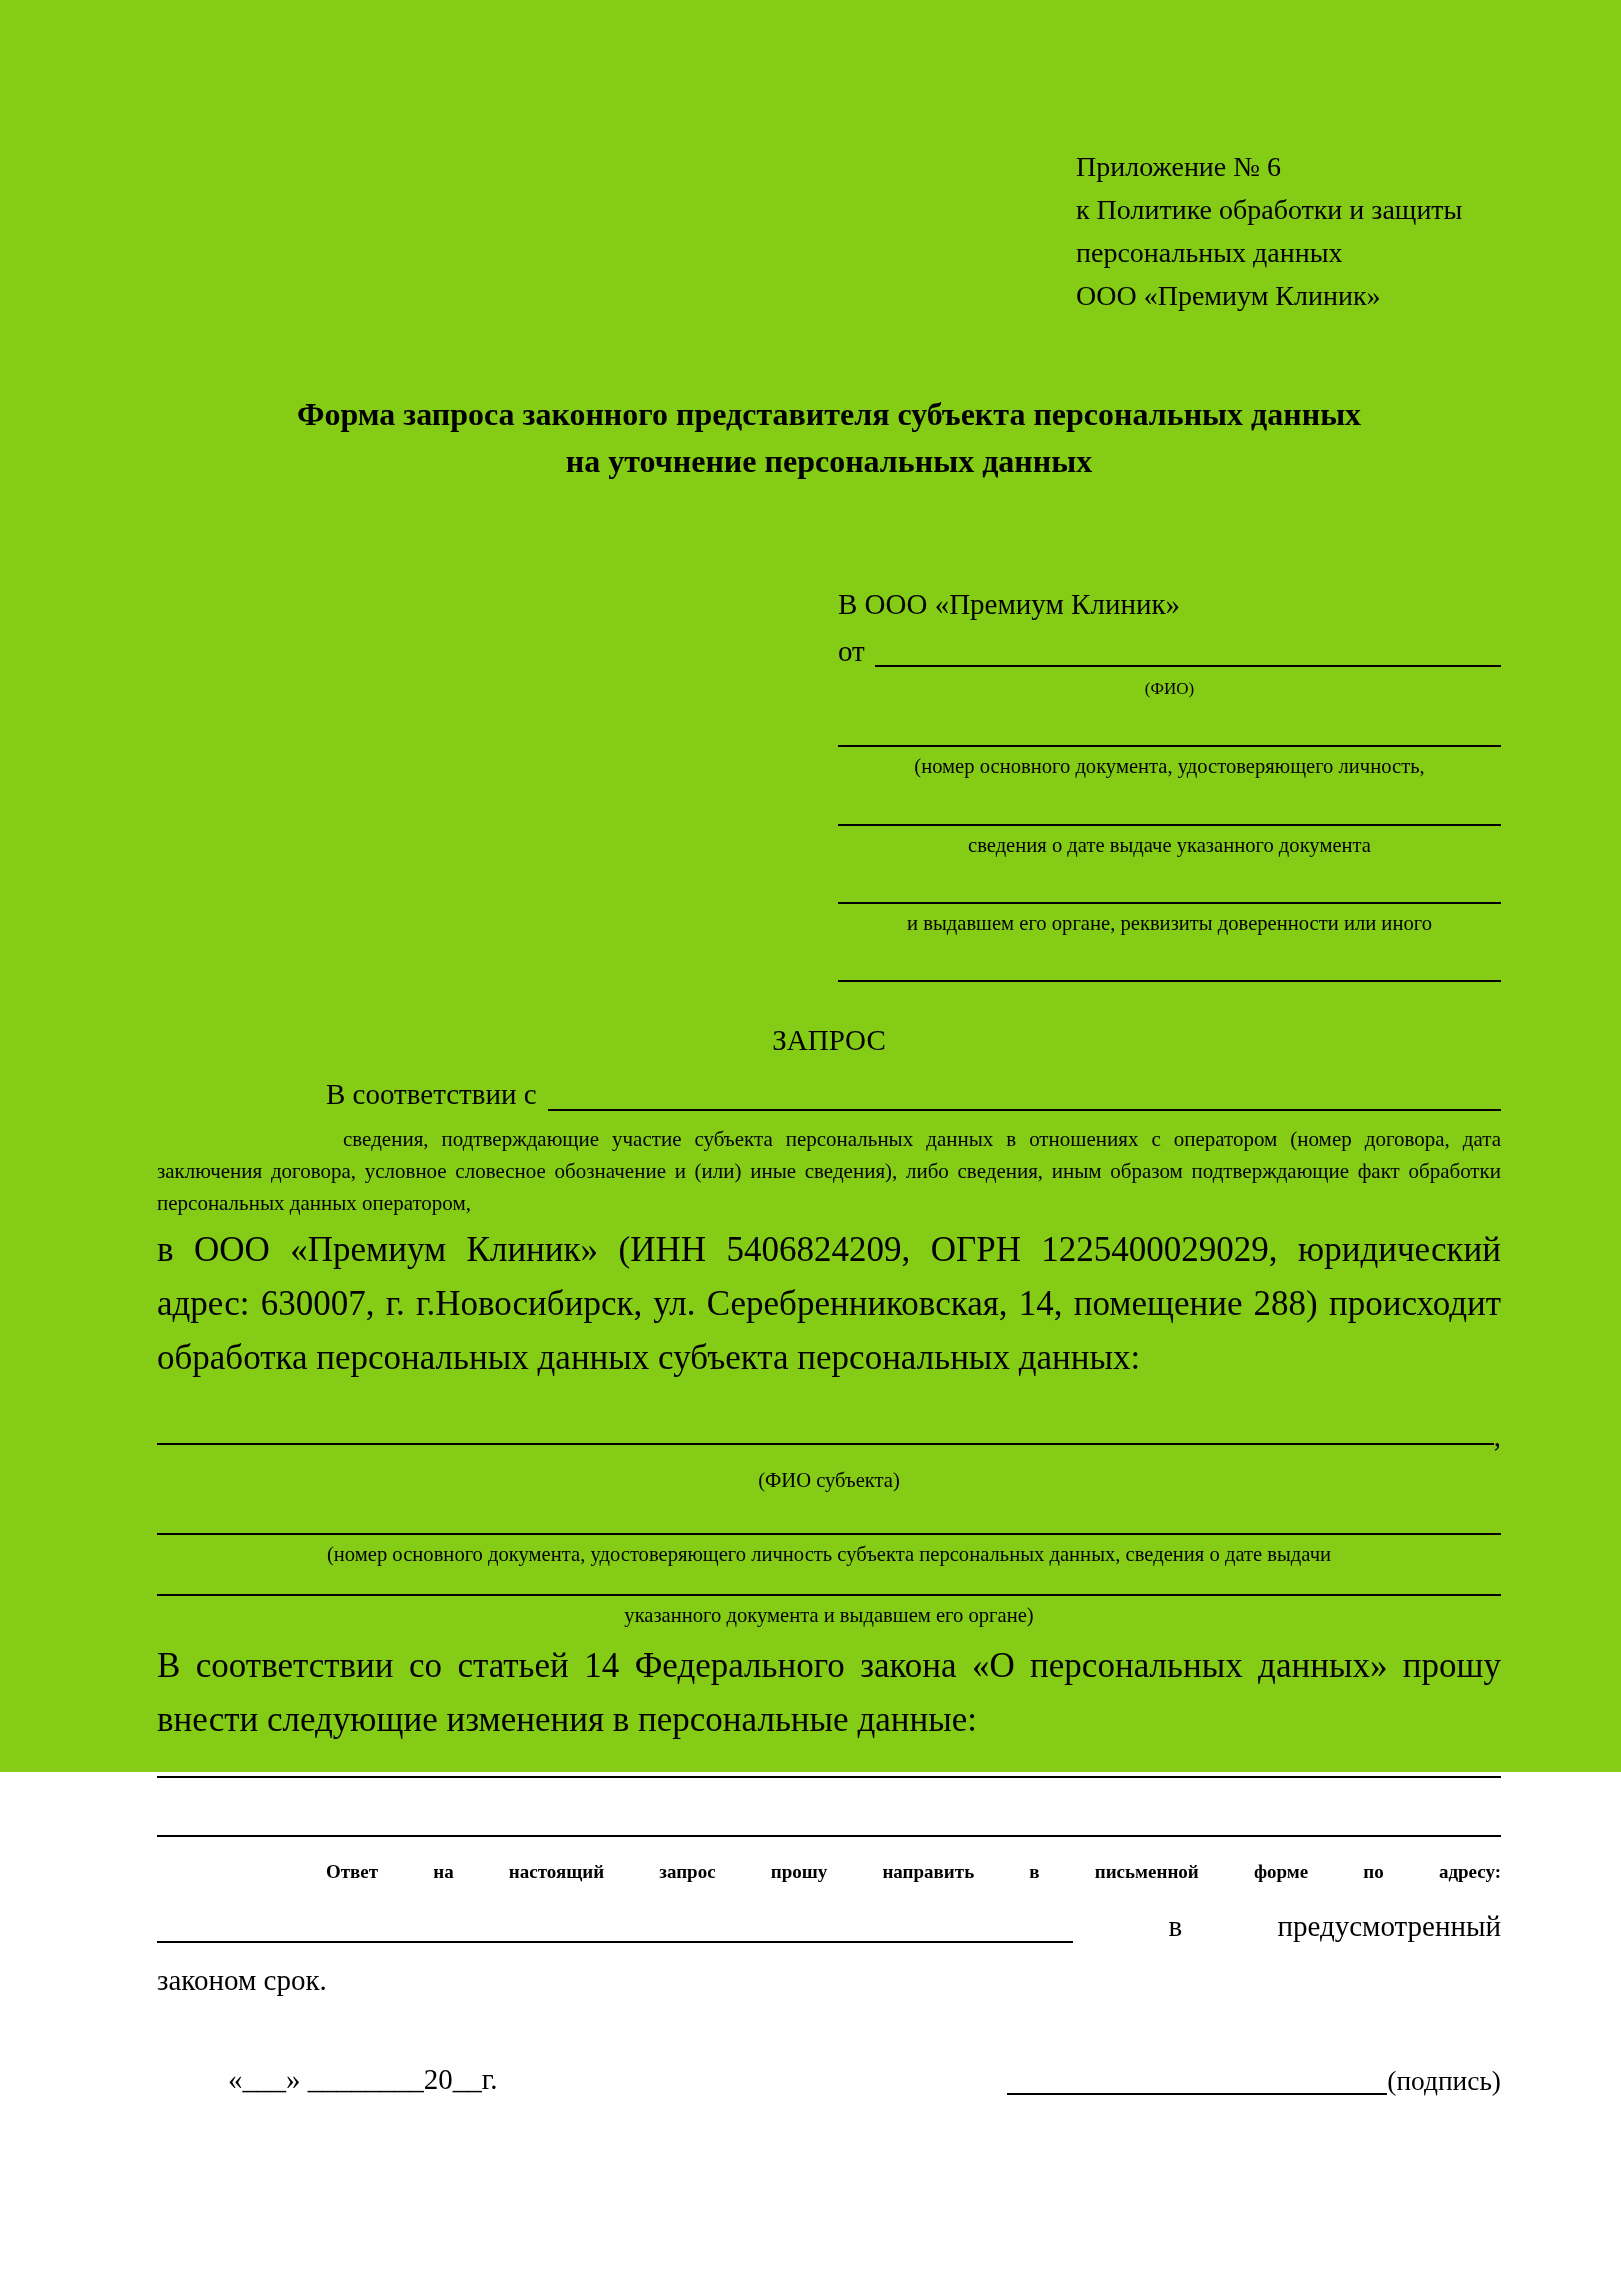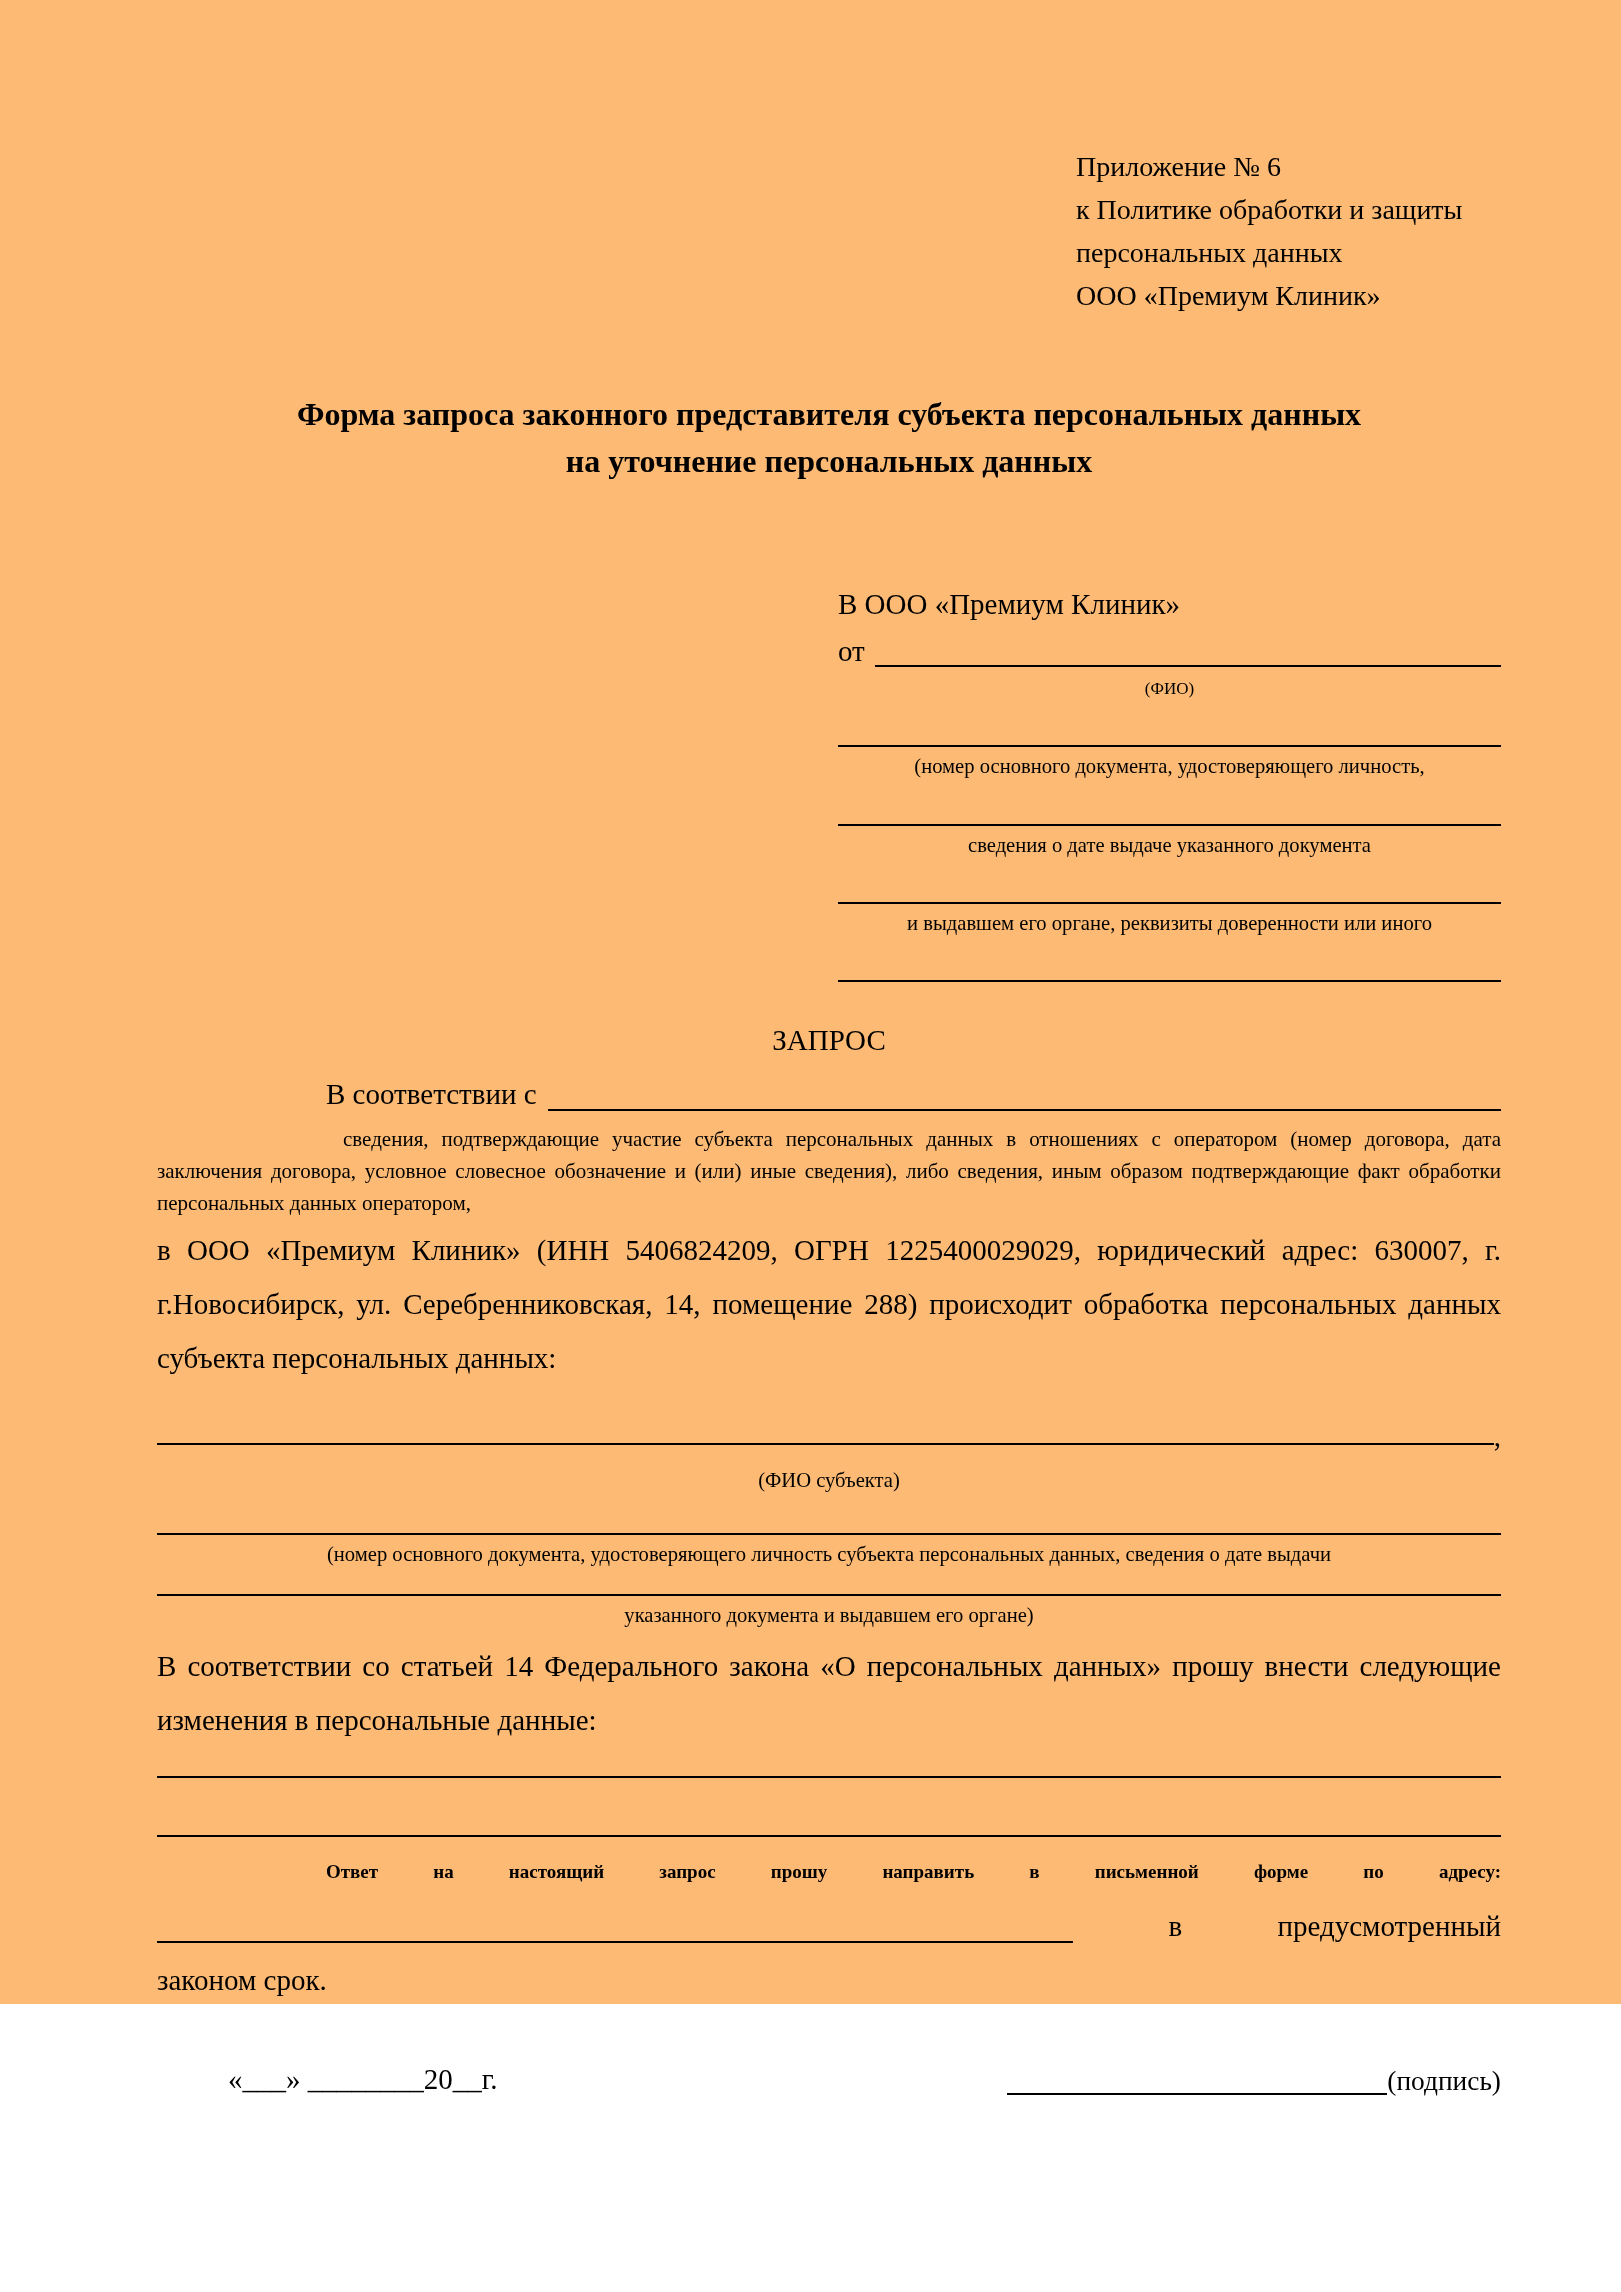--- a/index.html
+++ b/index.html
@@ -4,22 +4,22 @@
 <style>
   * { margin: 0; padding: 0; box-sizing: border-box; }
   html, body { background: #ffffff; }
   body {
     width: 1621px; height: 2293px;
     font-family: "Liberation Serif", "DejaVu Serif", serif;
     color: #000000;
     position: relative;
   }
   .page {
-    width: 1621px; height: 2004px;
-    background: #fdba74;
+    width: 1621px; height: 1772px;
+    background: #84cc16;
     padding: 145px 120px 0 157px;
   }
 
   
   .appendix {
     margin-left: 919px;
     font-size: 28px;
     line-height: 43px;
     white-space: nowrap;
   }
@@ -64,21 +64,21 @@
   .accordance-row .prefix { padding-left: 169px; white-space: nowrap; }
   .accordance-row .fill { flex: 1; margin-left: 11.8px; margin-bottom: 5.9px; border-bottom: 2.9px solid #000; }
   .fine-print {
     margin-top: 5.9px;
     font-size: 21px;
     line-height: 32px;
     text-align: justify;
     text-indent: 186px;
   }
   .big-par {
-    font-size: 29px;
+    font-size: 35px;
     line-height: 54px;
     text-align: justify;
   }
   .op-par { margin-top: 3.9px; }
 
   .subject-line { display: flex; align-items: flex-end; margin-top: 37px; font-size: 29px; }
   .subject-line .fill { flex: 1; border-bottom: 2.9px solid #000; margin-bottom: 5.9px; }
   .subject-line .comma { line-height: 29px; }
 
   .wide-group { margin-top: 16px; }

